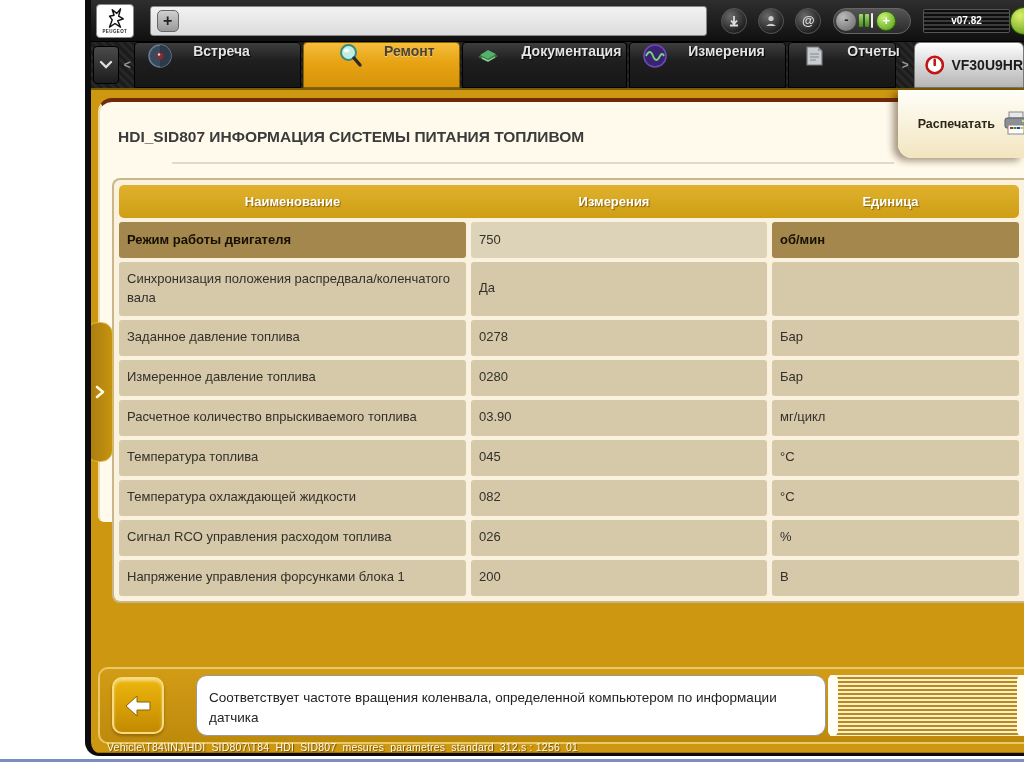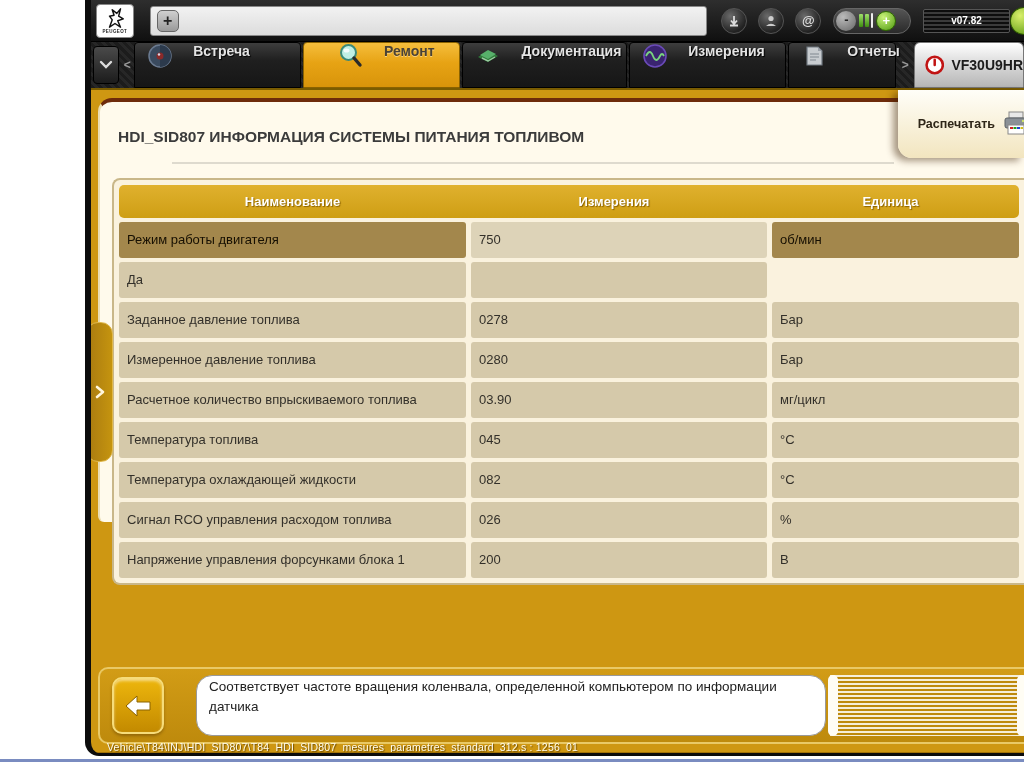--- a/index.html
+++ b/index.html
@@ -88,36 +88,36 @@
   .tablewrap { margin: 14px 0 0 12px; border: 2px solid #C9B789; border-right: none;
     border-radius: 8px 0 0 8px; padding: 5px; background: #FAF2DE; }
   .thead { display: grid; grid-template-columns: 347px 296px 1fr; height: 33px; align-items: center;
     background: linear-gradient(#E0B12E, #CE9E14); border-radius: 5px; margin-bottom: 4px; }
   .thead .hcell { text-align: center; color: #fff; font-weight: bold; font-size: 13px;
     text-shadow: 1px 1px 1px #8a6200; }
   .trows { display: flex; flex-direction: column; gap: 4px; }
   .trow { display: grid; grid-template-columns: 347px 296px 1fr; gap: 5px; }
   .cell { background: #D5C9AA; border-radius: 3px; padding: 8px 8px; font-size: 13px;
     color: #33302a; display: flex; align-items: center; line-height: 1.45; min-height: 36px; }
-  .trow.selected .cell-name, .trow.selected .cell-unit { background: #A3874C; font-weight: normal; color: #160f02; }
+  .trow.selected .cell-name, .trow.selected .cell-unit { background: #A3874C; font-weight: bold; color: #160f02; }
   .trow.selected .cell-value { background: #DDD3B8; }
 
   .expander { position: absolute; left: -5px; top: 232px; width: 27px; height: 140px;
     background: linear-gradient(90deg, #A87A10, #C5940F); border: 1px solid #E0B84C;
     border-radius: 12px; z-index: 7; display: flex; align-items: center; justify-content: center; }
 
   .bottombar { position: absolute; left: 7px; right: 0; top: 577px; height: 77px;
     background: linear-gradient(#D29C16, #BE8A0C); border: 2px solid #E9C966; border-right: none;
     border-radius: 10px 0 0 10px; display: flex; align-items: center; }
   .back-btn { width: 52px; height: 57px; margin-left: 12px; flex: none;
     background: linear-gradient(#EDB60D, #C38A00); border: 2px solid #F6DC7A; border-radius: 10px;
     display: flex; align-items: center; justify-content: center;
     box-shadow: inset 0 2px 3px rgba(255,255,255,.5), 0 2px 3px rgba(80,50,0,.4); }
   .msgbox { margin-left: 32px; width: 630px; height: 61px; background: #fff; border: 1px solid #999;
-    border-radius: 16px; padding: 1px 12px; font-size: 13.5px; color: #222; line-height: 1.5; }
+    border-radius: 11px; padding: 12px 12px; font-size: 13.5px; color: #222; line-height: 1.5; }
   .stripes { position: relative; flex: 1; height: 61px; margin-left: 4px;
     background: repeating-linear-gradient(180deg, #F6EFD9 0 2px, #BE8A0C 2px 4px); }
   .stripes .cap { position: absolute; top: 0; width: 10px; height: 61px; background: #FFFDF4;
     border-radius: 5px; }
   .stripes .cap.left { left: -2px; } .stripes .cap.right { right: -3px; }
 
   .statusbar { position: absolute; left: 16px; bottom: 3px; font-size: 10.5px; color: #FFFDF0;
     text-shadow: 1px 1px 1px #6e4c00; letter-spacing: .2px; }
   .bottom-edge { position: absolute; left: 0; right: 0; bottom: 0; height: 4px; background: #A27208; }
 
@@ -258,20 +258,21 @@
           <div class="hcell">Измерения</div>
           <div class="hcell">Единица</div>
         </div>
         <div class="trows">
             <div class="trow selected">
     <div class="cell cell-name">Режим работы двигателя</div>
     <div class="cell cell-value">750</div>
     <div class="cell cell-unit">об/мин</div>
   </div>
             <div class="trow">
+    <div class="cell cell-name">Синхронизация положения распредвала/коленчатого вала</div>
     <div class="cell cell-value">Да</div>
     <div class="cell cell-unit"></div>
   </div>
             <div class="trow">
     <div class="cell cell-name">Заданное давление топлива</div>
     <div class="cell cell-value">0278</div>
     <div class="cell cell-unit">Бар</div>
   </div>
             <div class="trow">
     <div class="cell cell-name">Измеренное давление топлива</div>

